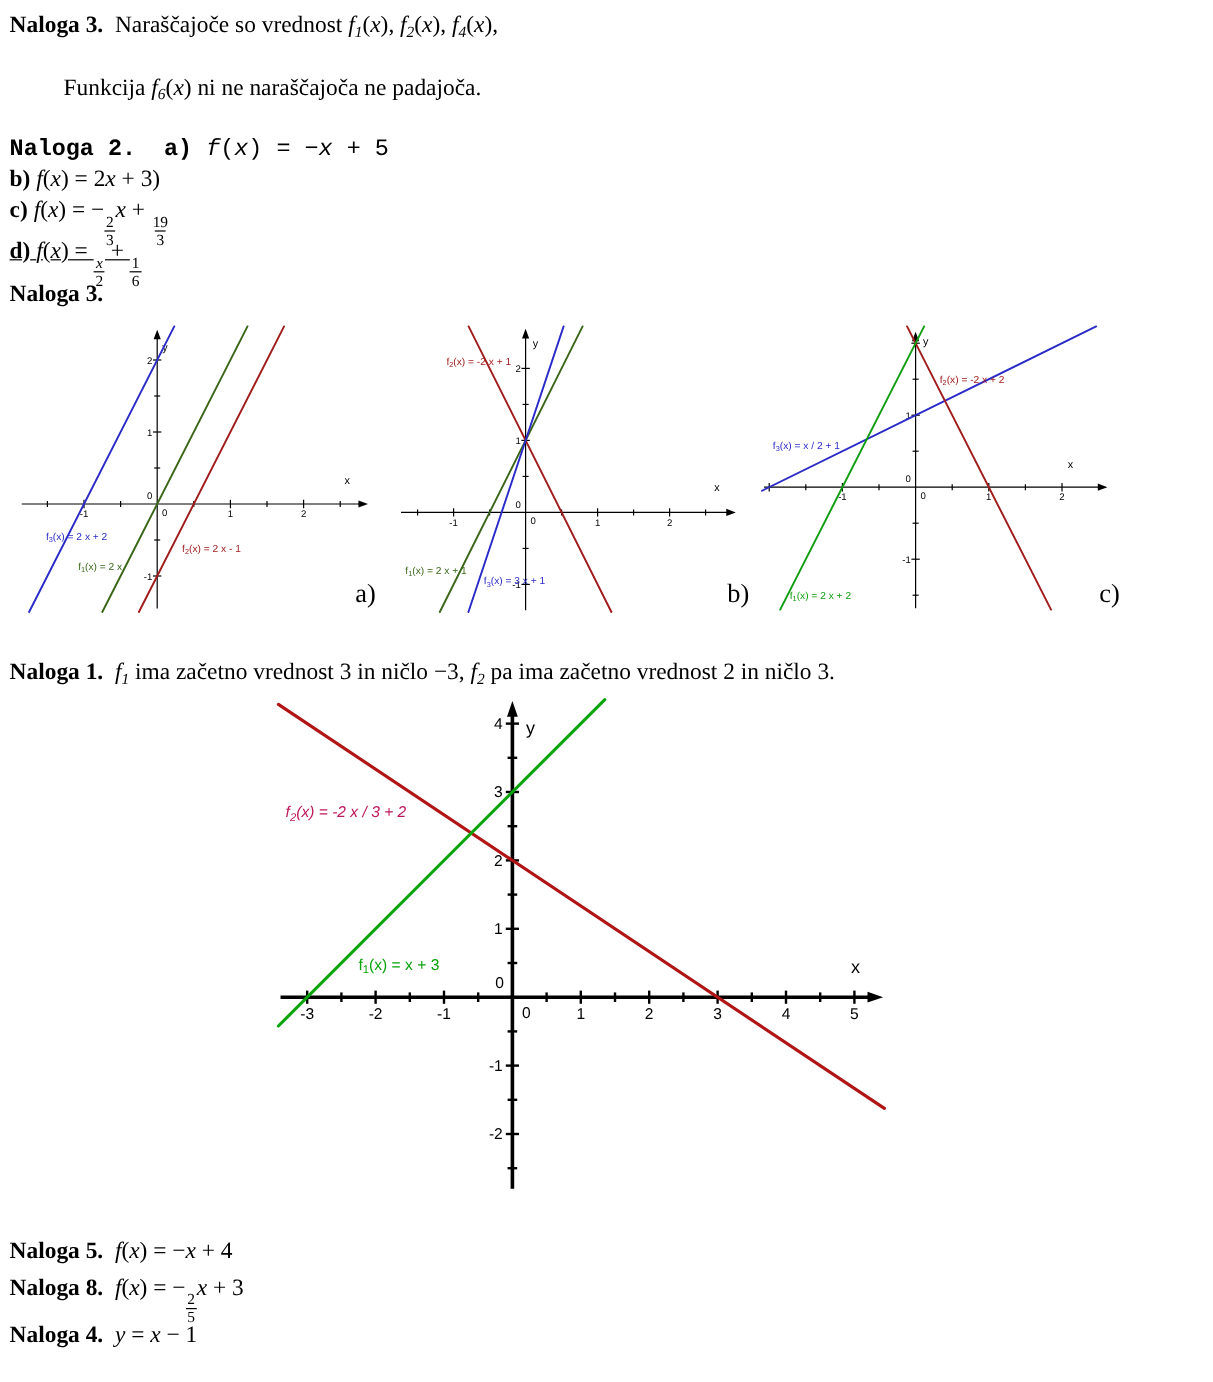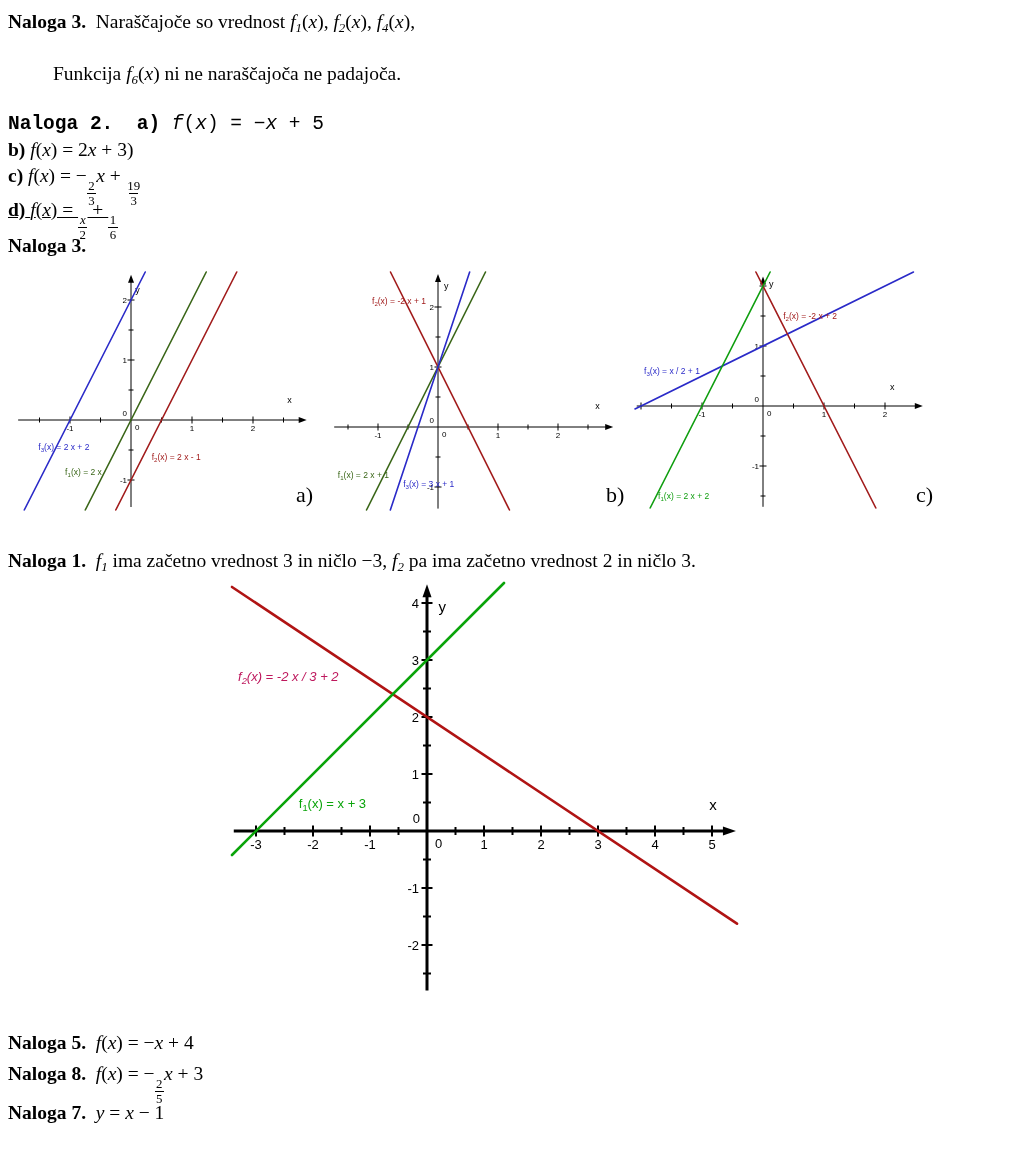--- a/index.html
+++ b/index.html
@@ -38,21 +38,21 @@
   <div class="tline l0"><b>Naloga 3.</b><span>  Naraščajoče so vrednost </span><i class="math">f</i><sub class="msub">1</sub><span>(</span><i class="math">x</i><span>), </span><i class="math">f</i><sub class="msub">2</sub><span>(</span><i class="math">x</i><span>), </span><i class="math">f</i><sub class="msub">4</sub><span>(</span><i class="math">x</i><span>),</span></div>
   <div class="tline l2"><span>Funkcija </span><i class="math">f</i><sub class="msub">6</sub><span>(</span><i class="math">x</i><span>) ni ne naraščajoča ne padajoča.</span></div>
   <div class="tline l3"><b>Naloga 2.</b><span>  </span><b>a)</b><span> </span><i class="math">f</i><span>(</span><i class="math">x</i><span>) = −</span><i class="math">x</i><span> + 5</span></div>
   <div class="tline l4"><b>b)</b><span> </span><i class="math">f</i><span>(</span><i class="math">x</i><span>) = 2</span><i class="math">x</i><span> + 3)</span></div>
   <div class="tline l5"><b>c)</b><span> </span><i class="math">f</i><span>(</span><i class="math">x</i><span>) = −</span><span class="frac"><span class="num">2</span><span class="den">3</span></span><i class="math">x</i><span> + </span><span class="frac"><span class="num">19</span><span class="den">3</span></span></div>
   <div class="tline l6"><b>d)</b><span> </span><i class="math">f</i><span>(</span><i class="math">x</i><span>) = </span><span class="frac"><span class="num" style="font-style: italic;">x</span><span class="den">2</span></span><span> + </span><span class="frac"><span class="num">1</span><span class="den">6</span></span></div>
   <div class="tline l7"><b>Naloga 3.</b></div>
   <div class="tline l8"><b>Naloga 1.</b><span>  </span><i class="math">f</i><sub class="msub">1</sub><span> ima začetno vrednost 3 in ničlo −3, </span><i class="math">f</i><sub class="msub">2</sub><span> pa ima začetno vrednost 2 in ničlo 3.</span></div>
   <div class="tline l9"><b>Naloga 5.</b><span>  </span><i class="math">f</i><span>(</span><i class="math">x</i><span>) = −</span><i class="math">x</i><span> + 4</span></div>
   <div class="tline l10"><b>Naloga 8.</b><span>  </span><i class="math">f</i><span>(</span><i class="math">x</i><span>) = −</span><span class="frac"><span class="num">2</span><span class="den">5</span></span><i class="math">x</i><span> + 3</span></div>
-  <div class="tline l11"><b>Naloga 7.</b><span>  </span><i class="math">y</i><span> = </span><i class="math">x</i><span> − 1</span></div>
+  <div class="tline l11"><b>Naloga 4.</b><span>  </span><i class="math">y</i><span> = </span><i class="math">x</i><span> − 1</span></div>
 
   <figure class="graph g-0">
     <svg width="296" height="238" viewBox="0 0 296 238">
         <line x1="3.1499999999999915" y1="148" x2="285.68" y2="148" stroke="#000" stroke-width="1"></line>
         <line x1="116" y1="235" x2="116" y2="8.800000000000011" stroke="#000" stroke-width="1"></line>
         <path d="M 291.68 148 L 283.68 145 L 283.68 151 Z" fill="#000"></path>
         <path d="M 116 2.8000000000000114 L 113 10.800000000000011 L 119 10.800000000000011 Z" fill="#000"></path>
         <line x1="24.5" y1="145.5" x2="24.5" y2="150.5" stroke="#000" stroke-width="1"></line>
         <line x1="55" y1="144.5" x2="55" y2="151.5" stroke="#000" stroke-width="1"></line>
         <line x1="85.5" y1="145.5" x2="85.5" y2="150.5" stroke="#000" stroke-width="1"></line>

